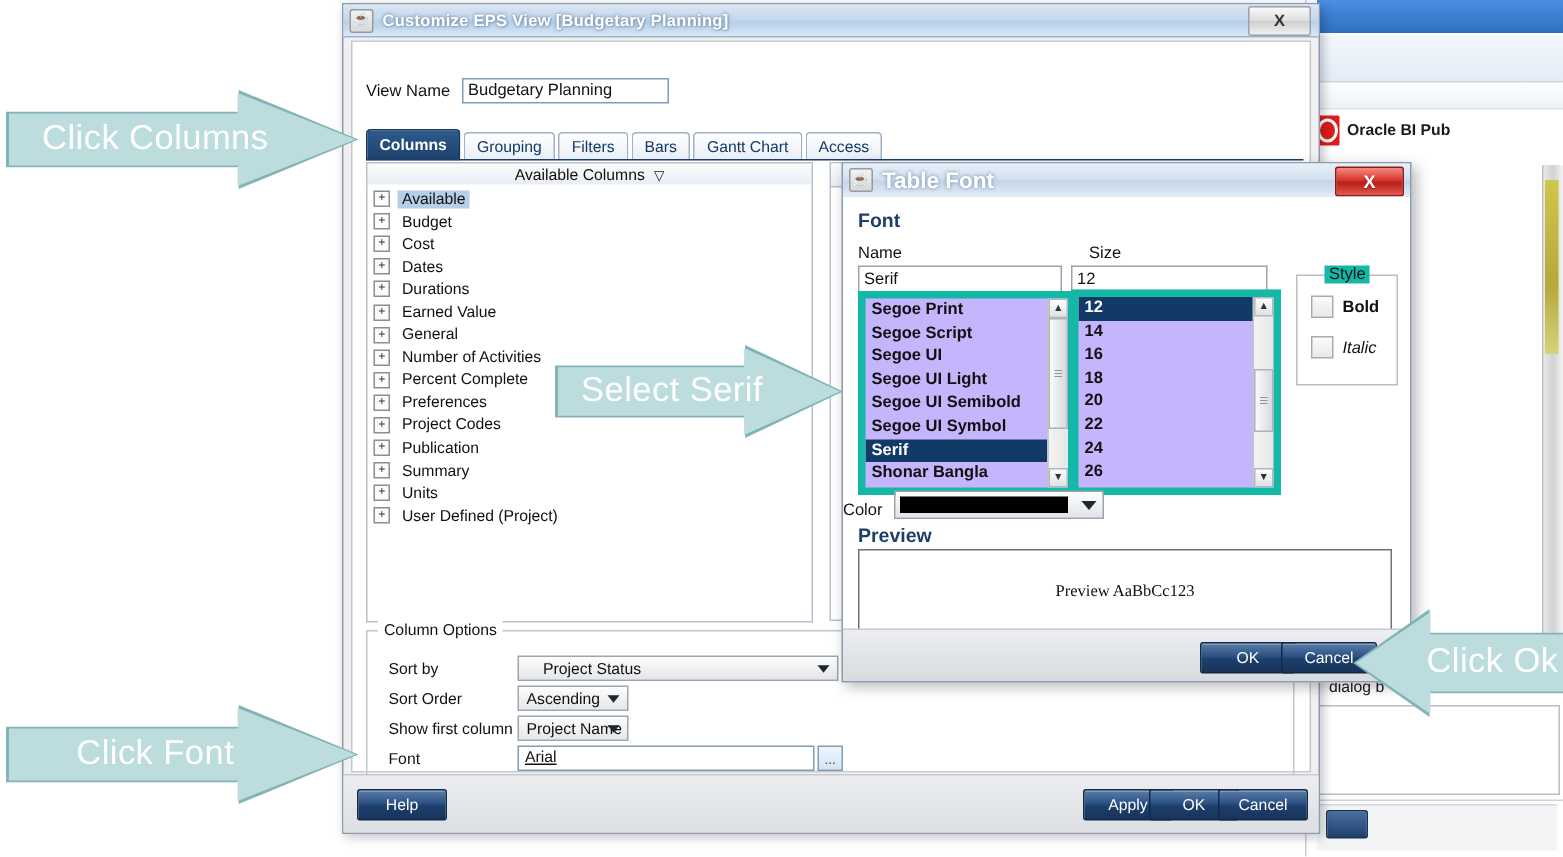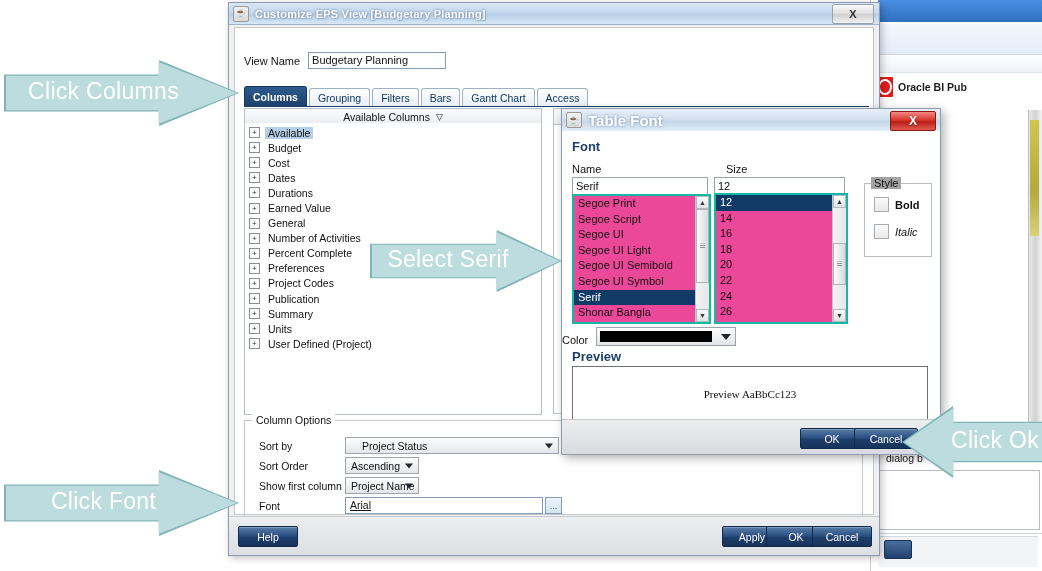--- a/index.html
+++ b/index.html
@@ -245,22 +245,23 @@
   .fd-section-title{
     position:absolute;font-size:13px;font-weight:bold;color:#1e3f66;
   }
   .fd-field-label{position:absolute;font-size:11px;color:#111;}
 
   .fd-textbox{
     position:absolute;background:#ffffff;border:1px solid #9aa3ad;
     font-size:11px;color:#111;padding-left:3px;line-height:16px;height:16px;
   }
   .fd-listbox{
-    position:absolute;background:#ec4899;border:2px solid #14b8a6;
+    position:absolute;background:#c4b5fd;border:5px solid #14b8a6;
     overflow:hidden;
+    font-weight:bold;
   }
   .fd-listinner{position:absolute;left:0;top:0;right:13px;bottom:0;overflow:hidden;}
   .fd-item{
     height:15.6px;line-height:15.6px;font-size:11px;color:#111;padding-left:4px;
     white-space:nowrap;
   }
   .fd-item.sel{background:#123a66;color:#ffffff;}
   .fd-scroll{
     position:absolute;right:0;top:0;width:13px;bottom:0;
     background:linear-gradient(90deg,#f3f3f3,#e6e6e6);
@@ -283,21 +284,21 @@
     position:absolute;left:3px;right:3px;top:50%;transform:translateY(-50%);
     height:5px;
     background:repeating-linear-gradient(180deg,#8f959b 0 1px,transparent 1px 2px);
   }
 
   #style-group{
     position:absolute;left:302px;top:52px;width:66px;height:72px;
     border:1px solid #b9bec4;
   }
   #style-legend{
-    position:absolute;left:6px;top:-7px;background:#a3a3a3;padding:0 3px;
+    position:absolute;left:18px;top:-7px;background:#14b8a6;padding:0 3px;
     font-size:11px;color:#111;
   }
   .chk-row{position:absolute;display:flex;align-items:center;}
   .chk{
     width:13px;height:13px;background:linear-gradient(180deg,#fbfbfb,#e9e9e9);
     border:1px solid #a7acb1;margin-right:6px;
   }
   .chk-label{font-size:11px;color:#111;}
 
   #color-row{position:absolute;left:0;top:196px;display:flex;align-items:flex-end;}

